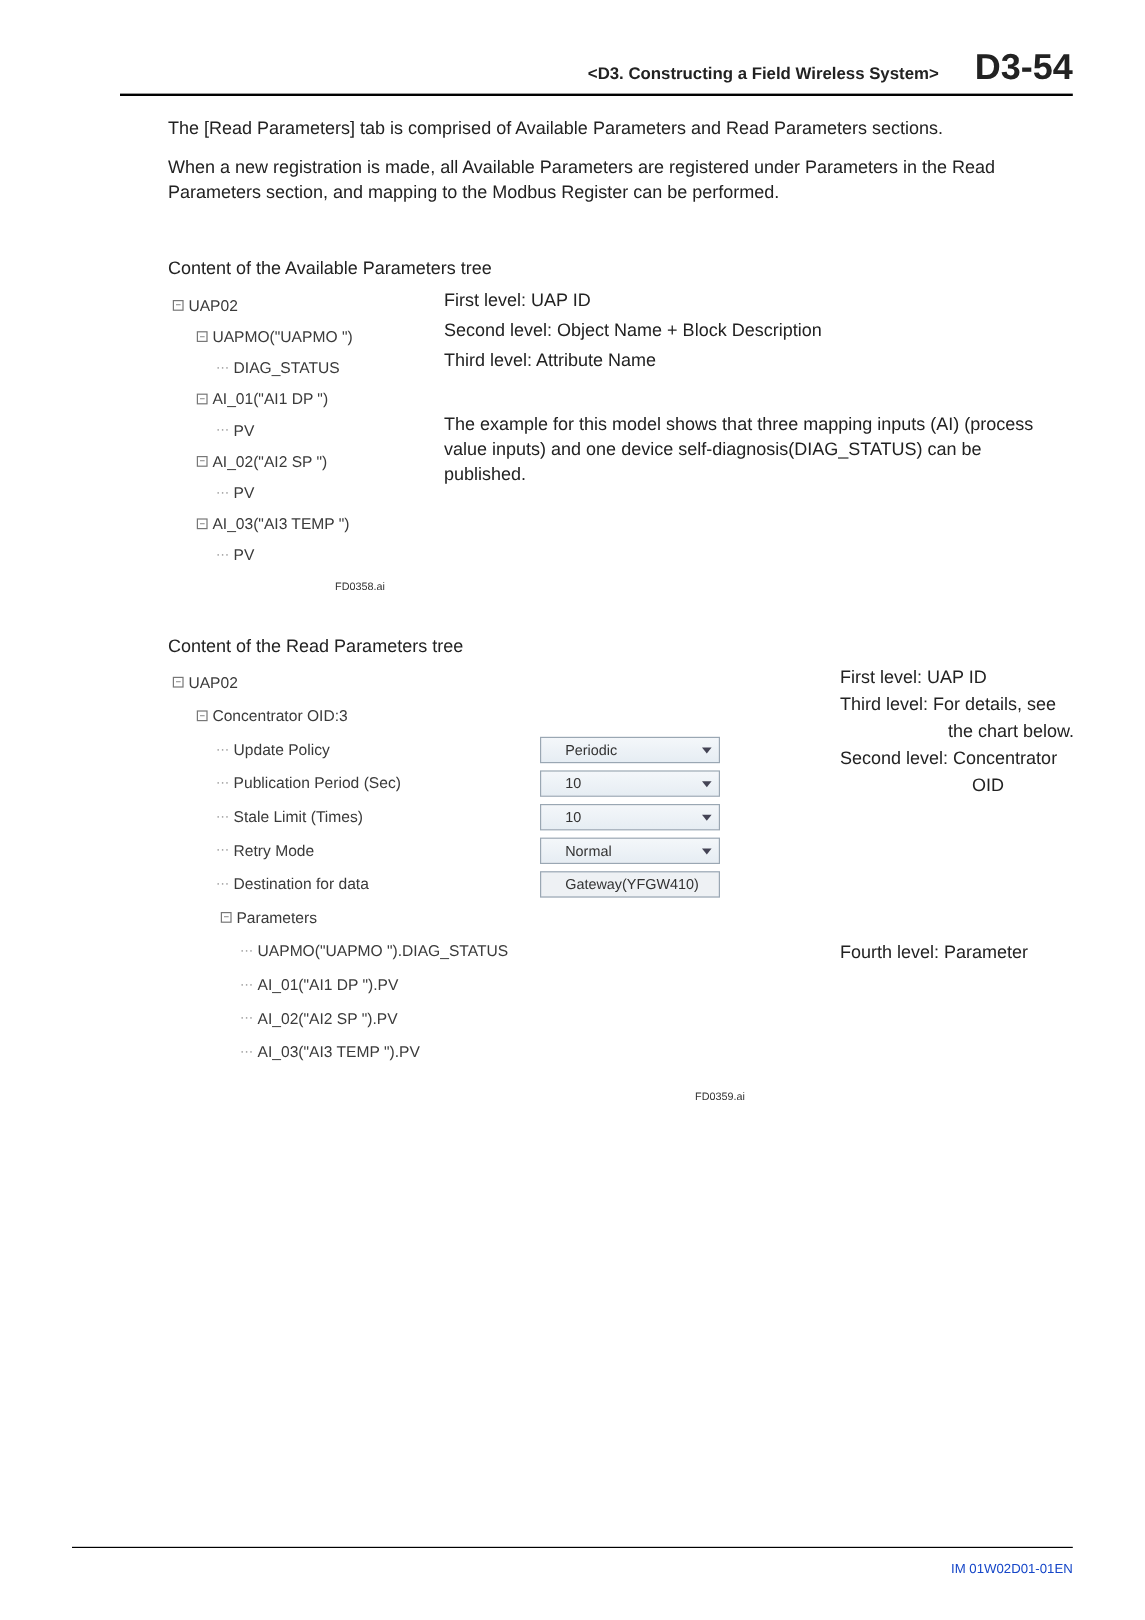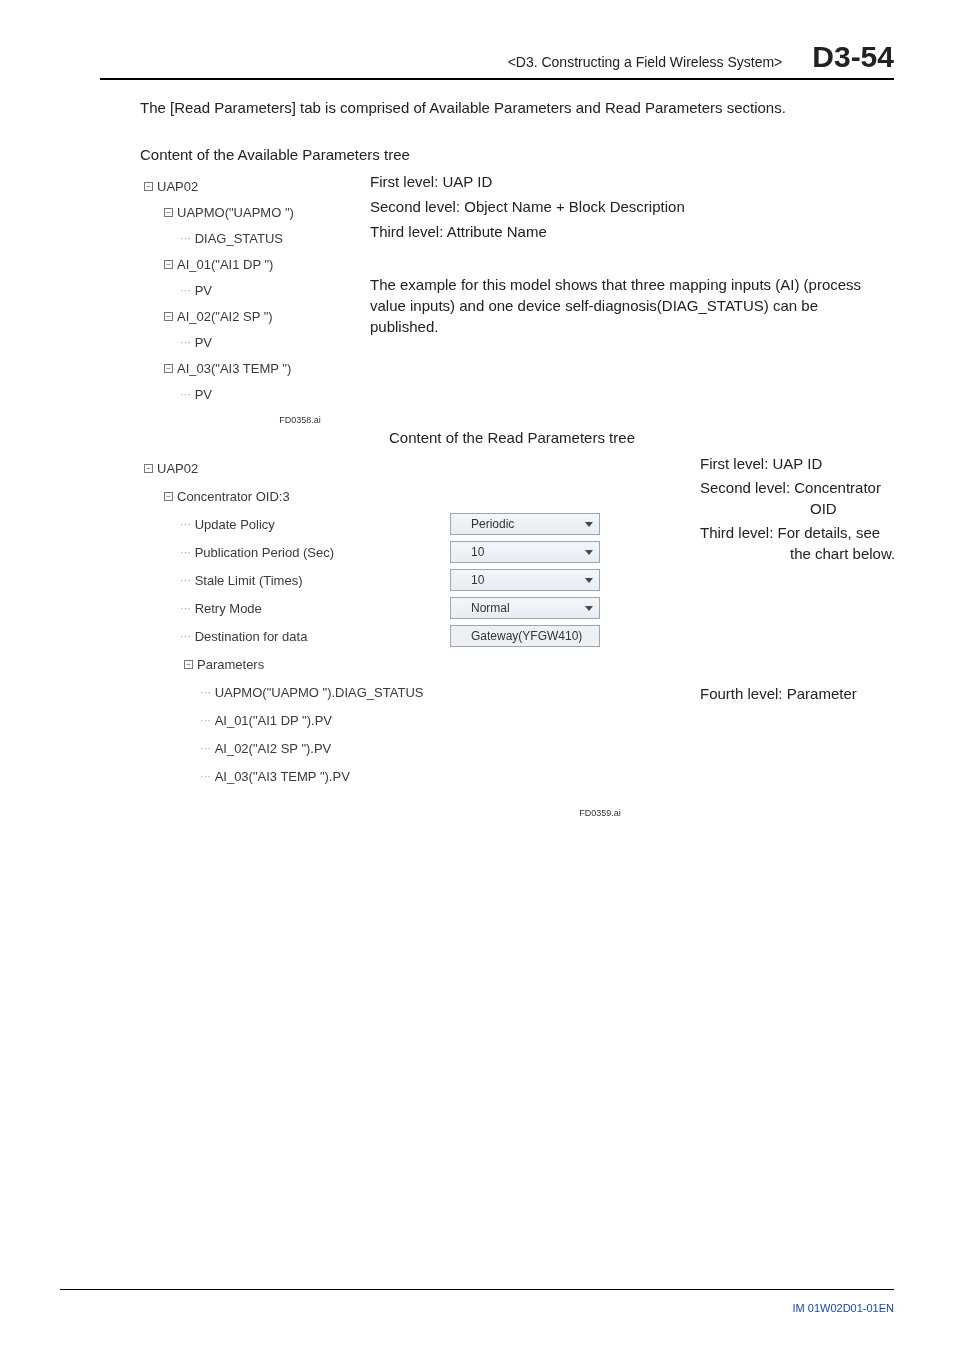--- a/index.html
+++ b/index.html
@@ -1,23 +1,23 @@
 <!DOCTYPE html>
 <html><head>
 <meta charset="utf-8">
 <style>
   * { box-sizing: border-box; margin: 0; padding: 0; }
   html, body { width: 954px; background: #fff; font-family: Arial, Helvetica, sans-serif; color: #222; }
   .page { width: 954px; padding: 40px 60px 30px 100px; position: relative; min-height: 1350px; }
   .header-line { display: flex; justify-content: flex-end; align-items: baseline; border-bottom: 2px solid #000; padding-bottom: 4px; margin-bottom: 18px; }
-  .header-title { font-weight: normal; font-size: 14px; margin-right: 30px; }
+  .header-title { font-weight: bold; font-size: 14px; margin-right: 30px; }
   .header-page { font-weight: bold; font-size: 30px; }
   .body-block { margin-left: 40px; margin-right: 10px; }
   .para { font-size: 15px; line-height: 1.35; margin-bottom: 12px; }
-  .sect-title { font-size: 15px; margin-top: 28px; margin-bottom: 8px; }
+  .sect-title { font-size: 15px; margin-top: 44px; margin-bottom: 8px; }
   .fig-row { display: flex; align-items: flex-start; }
   .tree1 { width: 210px; padding-top: 2px; }
   .tree-desc { flex: 1; padding-left: 20px; font-size: 15px; line-height: 1.4; }
   .tree-desc .line { margin-bottom: 4px; }
   .tree-desc .spacer { height: 28px; }
   .tree-node { display: flex; align-items: center; font-size: 13px; color: #3a3a3a; height: 26px; font-family: "Segoe UI", Tahoma, sans-serif; }
   .tree-box { border: 1px solid #777; width: 9px; height: 9px; font-size: 8px; line-height: 7px; text-align: center; color: #555; display: inline-block; margin: 0 4px; background: #fff; }
   .tree-conn { color: #aaa; font-size: 11px; }
   .fig-label { font-size: 9px; color: #333; text-align: center; }
   .tree2-wrap { position: relative; }
@@ -45,20 +45,21 @@
 <div class="page">
 
   <div class="header-line">
     <span class="header-title">&lt;D3.  Constructing a Field Wireless System&gt;</span>
     <span class="header-page">D3-54</span>
   </div>
 
   <div class="body-block">
 
     <p class="para">The [Read Parameters] tab is comprised of Available Parameters and Read Parameters sections.</p>
+    <p class="para">When a new registration is made, all Available Parameters are registered under Parameters in the Read Parameters section, and mapping to the Modbus Register can be performed.</p>
 
     <div class="sect-title">Content of the Available Parameters tree</div>
 
     <div class="fig-row">
       <div class="tree1">
         <div class="tree-node lvl0">
           <span class="tree-box">−</span>
           <span>UAP02</span>
         </div>
         <div class="tree-node lvl1">
@@ -99,21 +100,21 @@
         <div class="line">First level: UAP ID</div>
         <div class="line">Second level: Object Name + Block Description</div>
         <div class="line">Third level: Attribute Name</div>
         <div class="spacer"></div>
         <div class="line">The example for this model shows that three mapping inputs (AI) (process value inputs) and one device self-diagnosis(DIAG_STATUS) can be published.</div>
       </div>
     </div>
 
     <div class="fig-label" style="margin-left:120px; width:80px; margin-top:8px;">FD0358.ai</div>
 
-    <div class="sect-title" style="margin-top:4px;text-align:center;">Content of the Read Parameters tree</div>
+    <div class="sect-title" style="margin-top:36px;">Content of the Read Parameters tree</div>
 
     <div class="tree2-wrap">
       <div class="tree2">
 
         <div class="tree2-row">
           <div class="tree2-label lvl0">
             <span class="tree-box">−</span>
             <span>UAP02</span>
           </div>
         </div>
@@ -217,27 +218,27 @@
           </div>
         </div>
 
       </div>
 
       <div class="tree2-side">
         <div class="side-group">
           <div class="sline">First level: UAP ID</div>
         </div>
         <div class="side-group">
+          <div class="sline">Third level: For details, see</div>
+          <span class="side-indent" style="padding-left:90px;">the chart below.</span>
+        </div>
+        <div class="side-group">
           <div class="sline">Second level: Concentrator</div>
           <span class="side-indent">OID</span>
         </div>
-        <div class="side-group">
-          <div class="sline">Third level: For details, see</div>
-          <span class="side-indent" style="padding-left:90px;">the chart below.</span>
-        </div>
         <div class="side-group" style="margin-top:120px;">
           <div class="sline">Fourth level: Parameter</div>
         </div>
       </div>
     </div>
 
     <div class="fig-label" style="margin-left:420px; width:80px; margin-top:18px;">FD0359.ai</div>
 
   </div>
 

